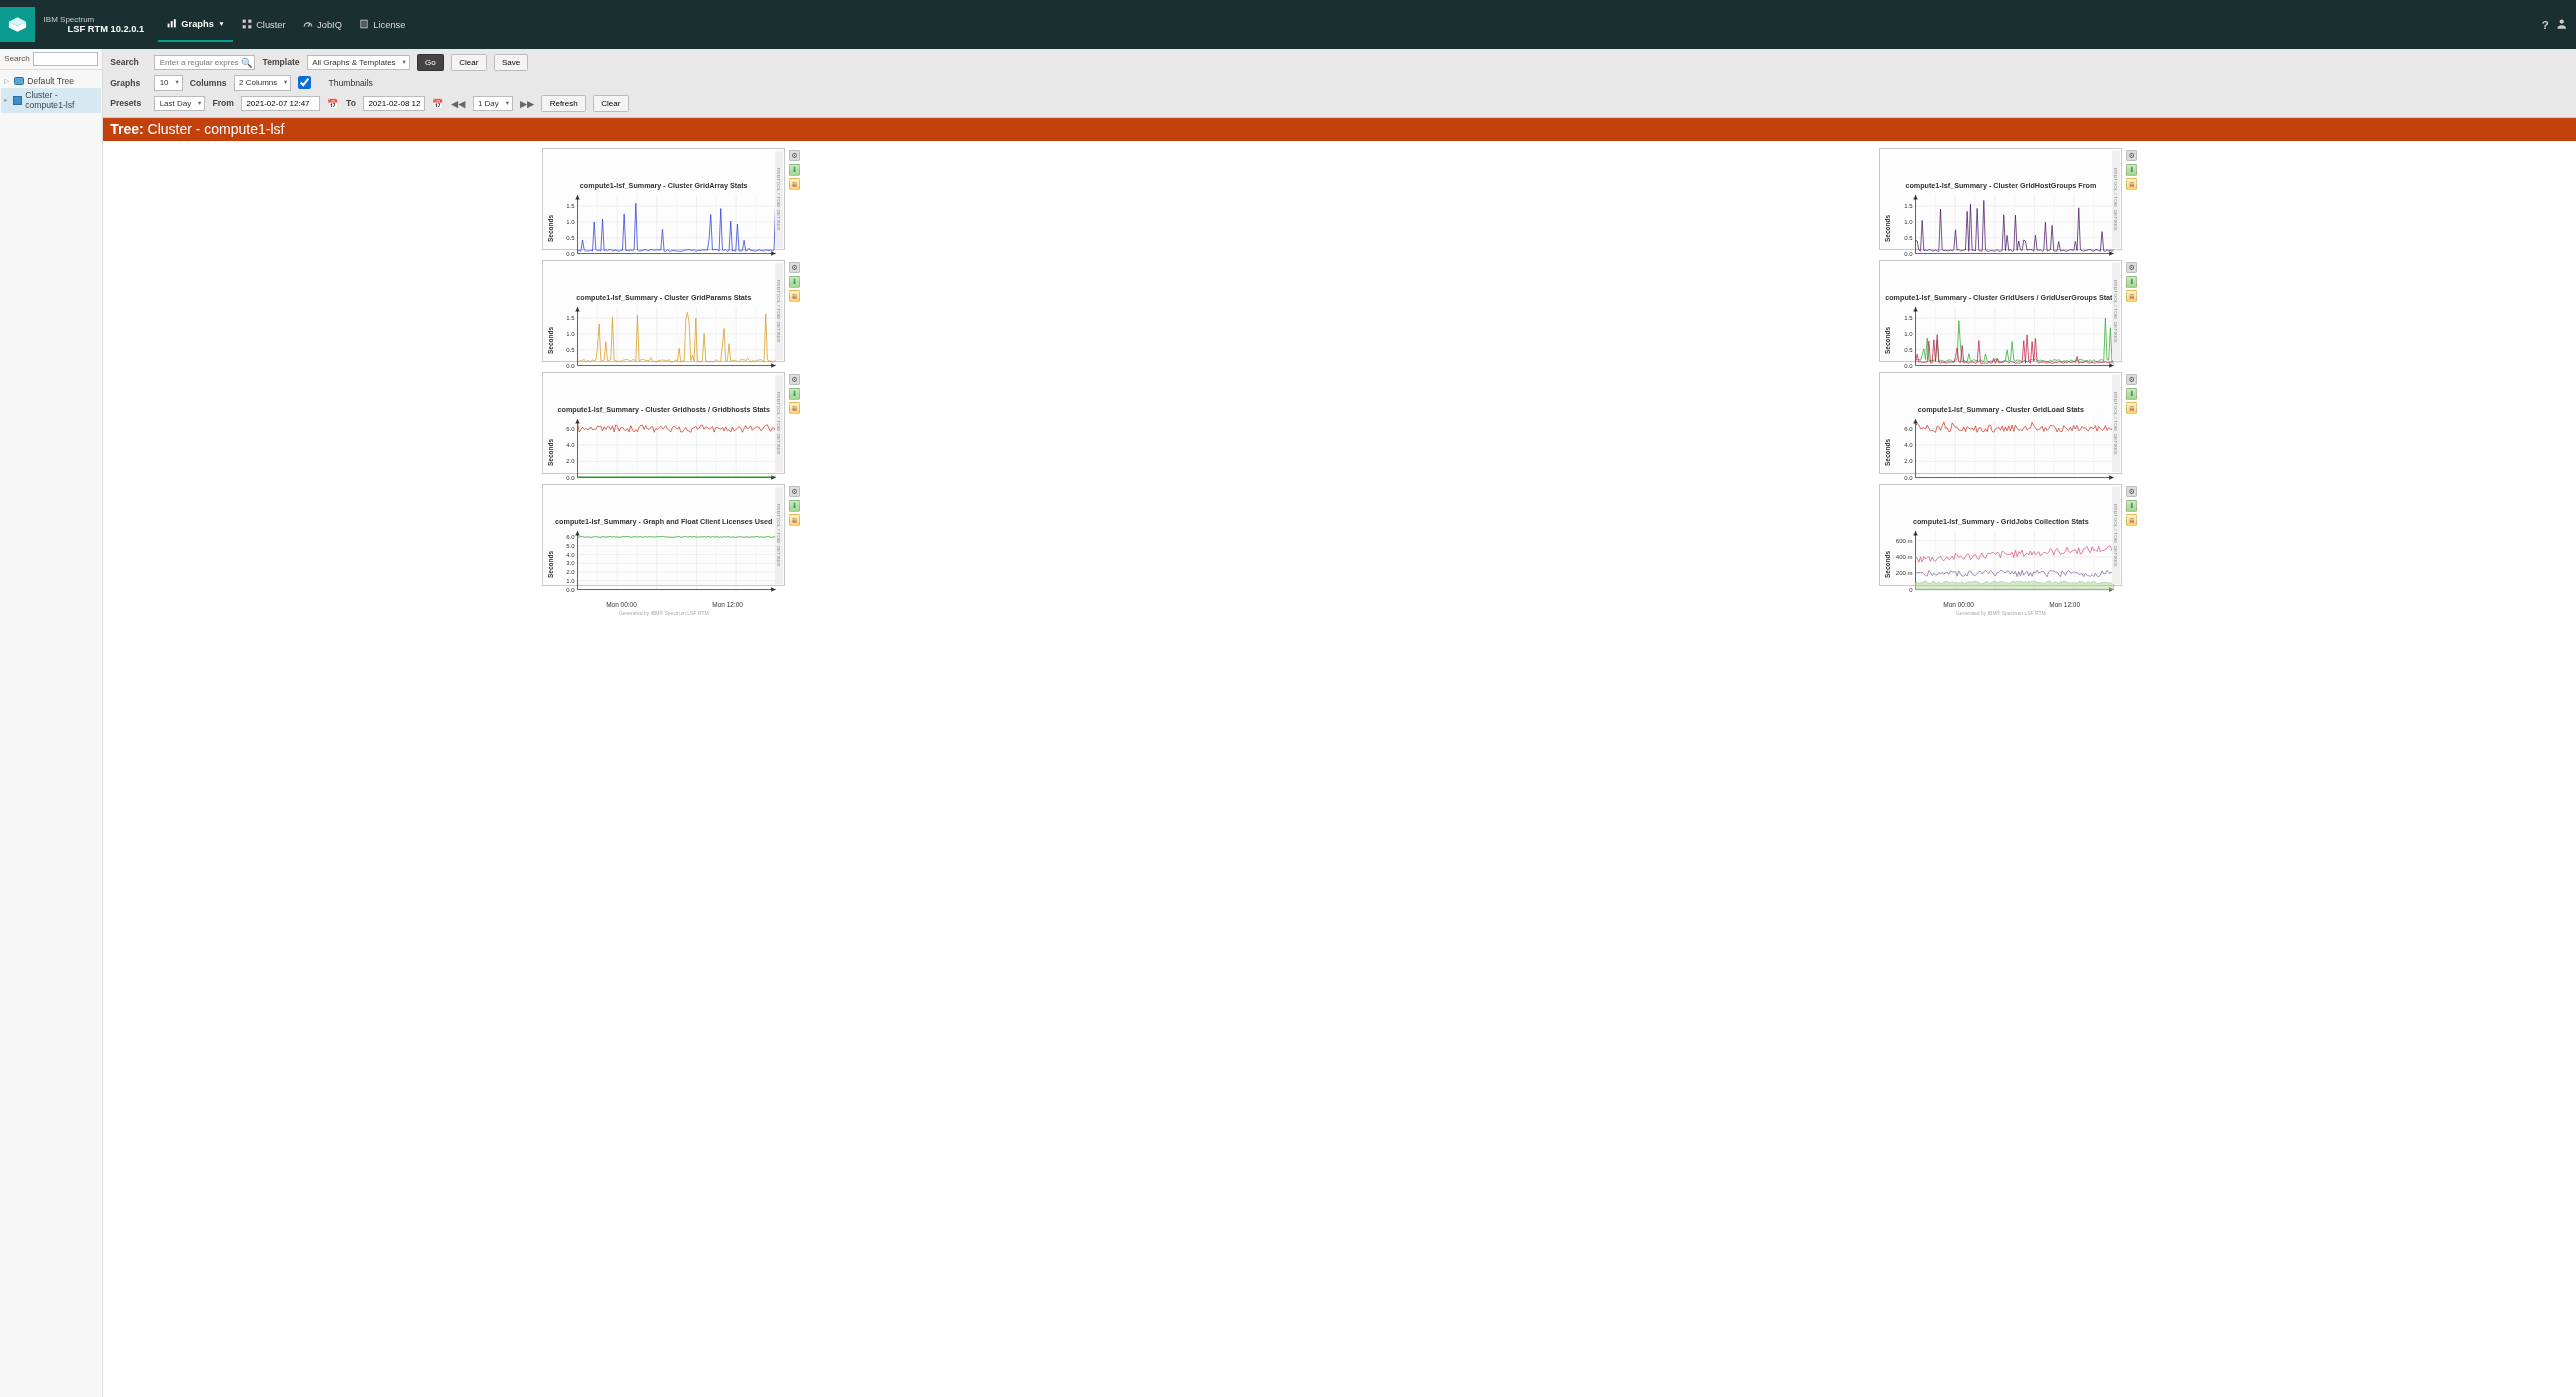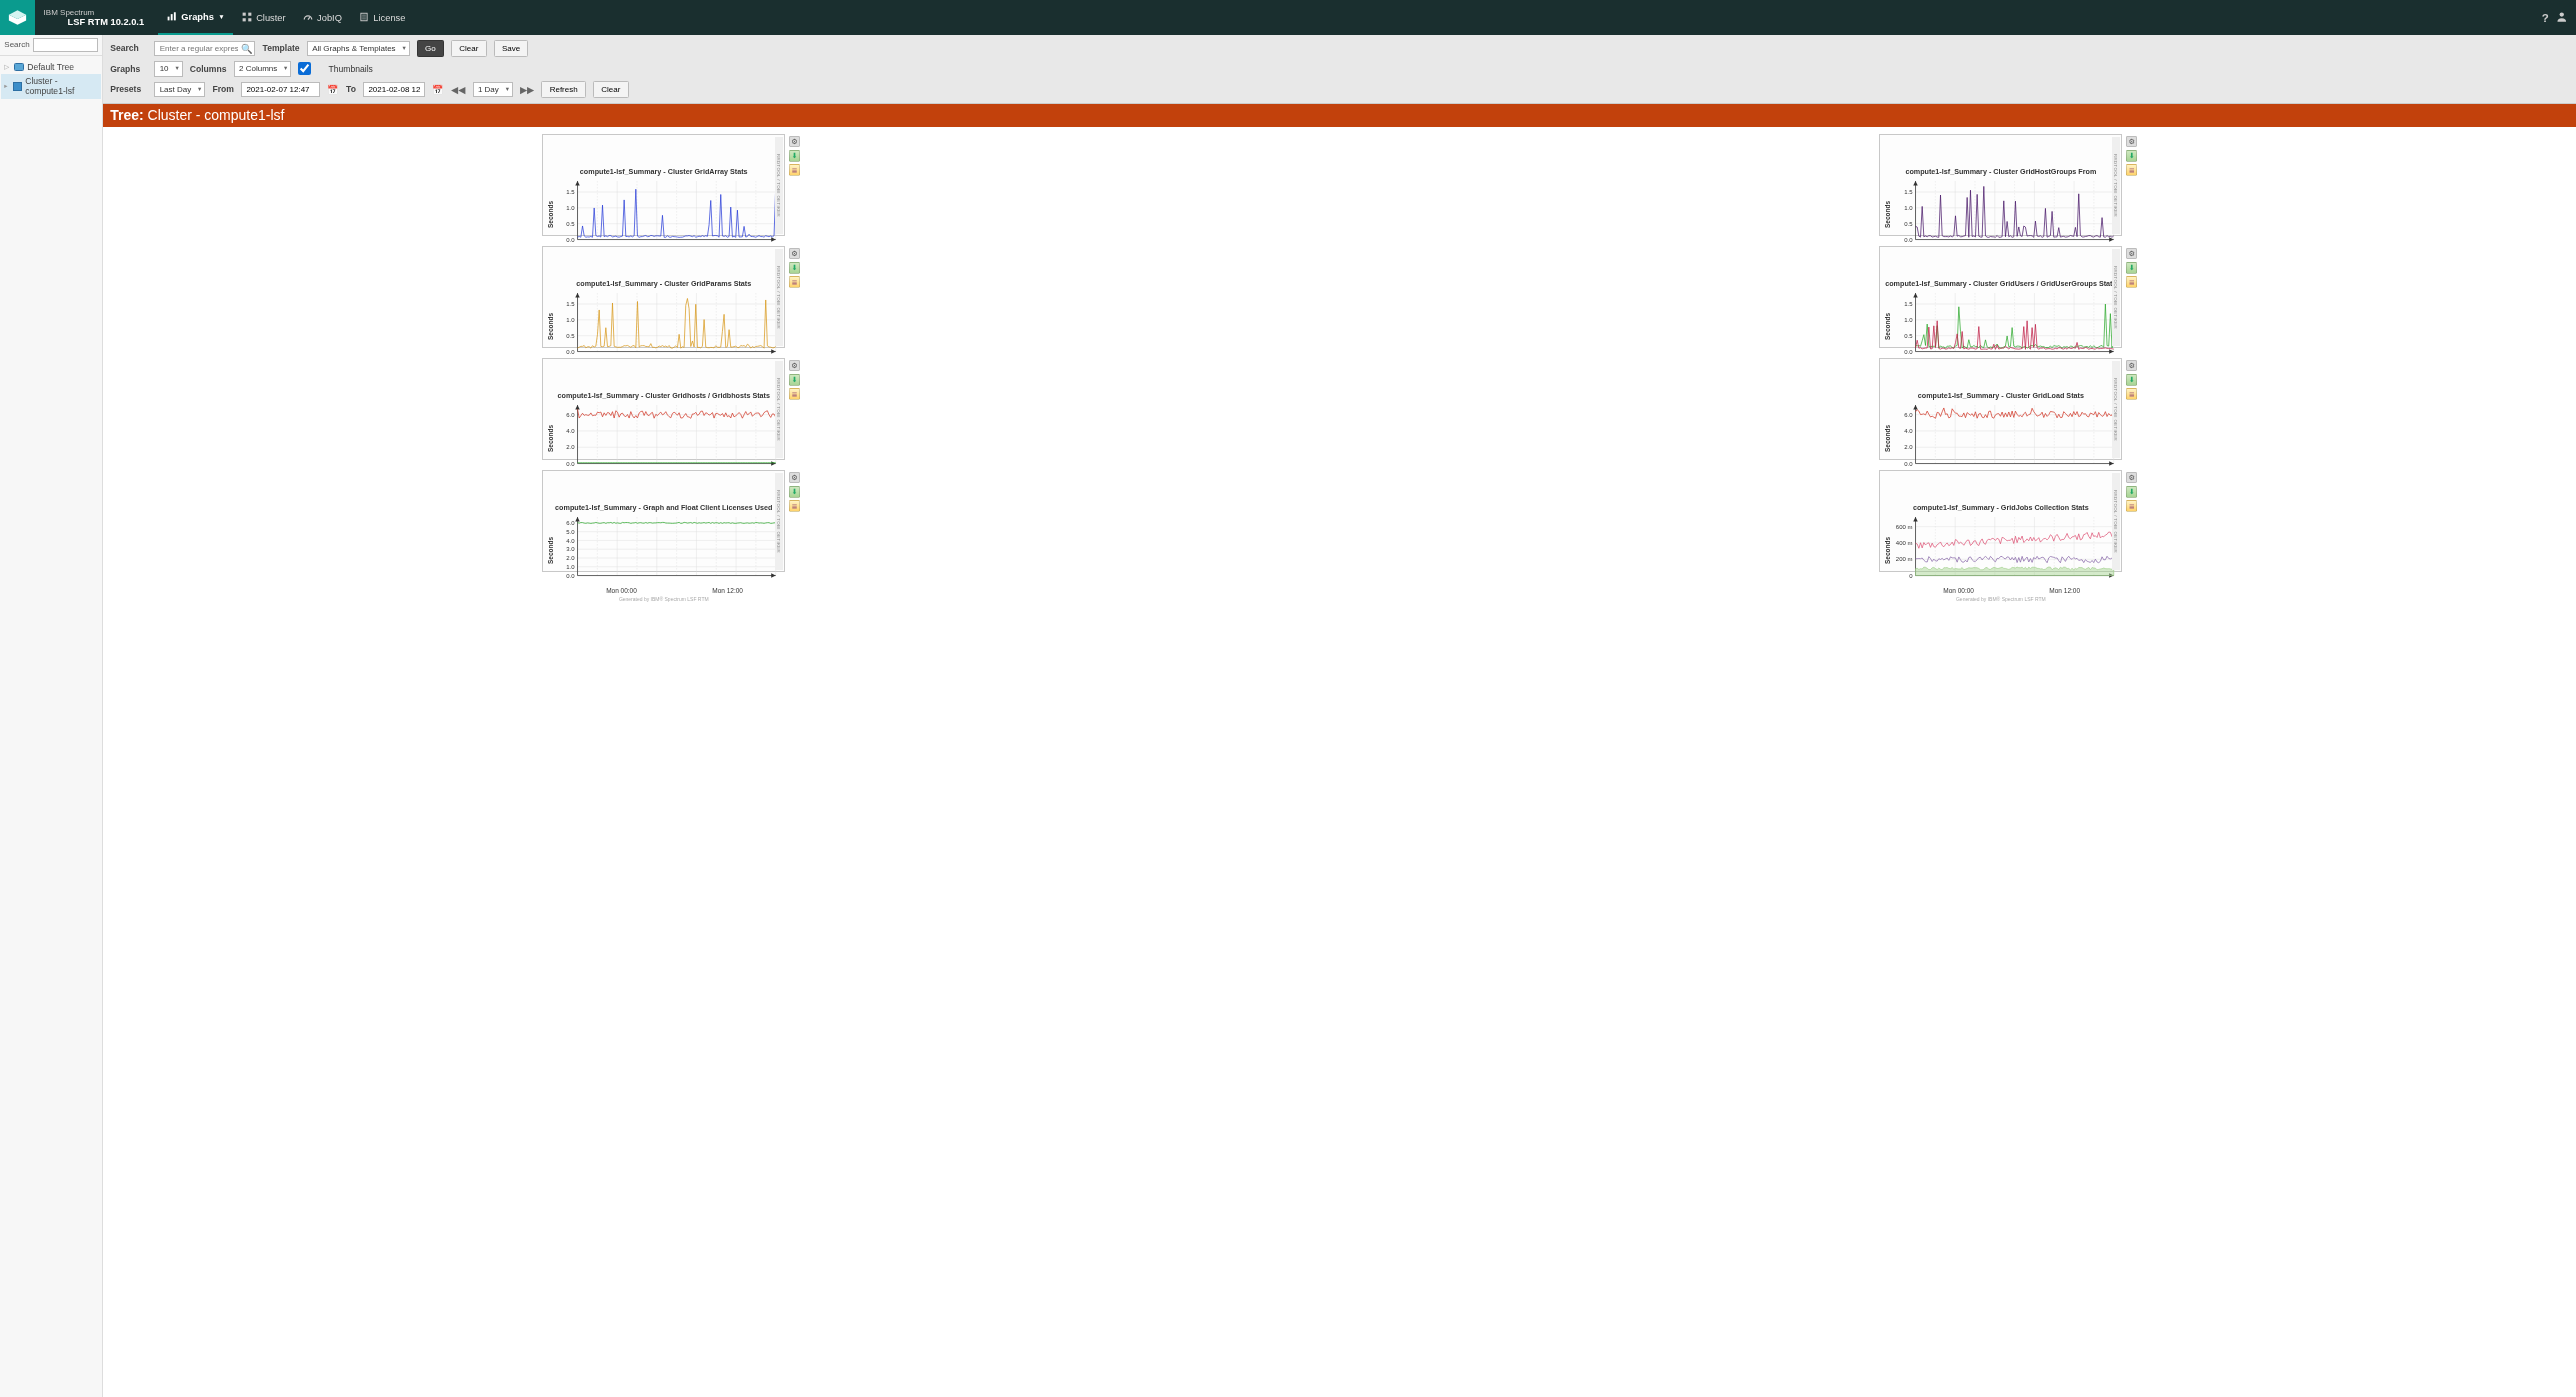--- a/index.html
+++ b/index.html
@@ -1,19 +1,19 @@
 <!DOCTYPE html>
 <html style="font-size:11.5px"><head>
 <meta charset="utf-8">
 <style>
 * { box-sizing: border-box; margin: 0; padding: 0; }
 body { font-family: Arial, Helvetica, sans-serif; font-size: 8.6px; background: #fff; color: #333; }
 
 
-.topbar { background: #1a2f2f; color: #fff; height: 35px; display: flex; align-items: center; padding: 0 8.6px; position: relative; }
+.topbar { background: #1a2f2f; color: #fff; height: 49px; display: flex; align-items: center; padding: 0 8.6px; position: relative; }
 .logo-box { width: 35px; height: 35px; background: #0a9b8e; display: flex; align-items: center; justify-content: center; margin-left: -8.6px; margin-right: 8.6px; }
 .logo-box svg { width: 23px; height: 23px; }
 .brand { display: flex; flex-direction: column; margin-right: 14.4px; font-size: 8px; color: #ccc; }
 .brand .line2 { font-weight: bold; font-size: 9.3px; color: #fff; margin-left: 24px; }
 .nav-tabs { display: flex; align-items: stretch; height: 35px; }
 .nav-tab { display: flex; align-items: center; padding: 0 8.6px; color: #ddd; cursor: pointer; gap: 4.3px; font-size: 9.3px; }
 .nav-tab.active { border-bottom: 2.2px solid #0a9b8e; color: #fff; font-weight: bold; }
 .nav-tab .caret { font-size: 6.5px; }
 .topbar-right { margin-left: auto; display: flex; gap: 7.2px; align-items: center; color: #ccc; font-size: 11.5px;}
 .topbar-right span { cursor: pointer; }

